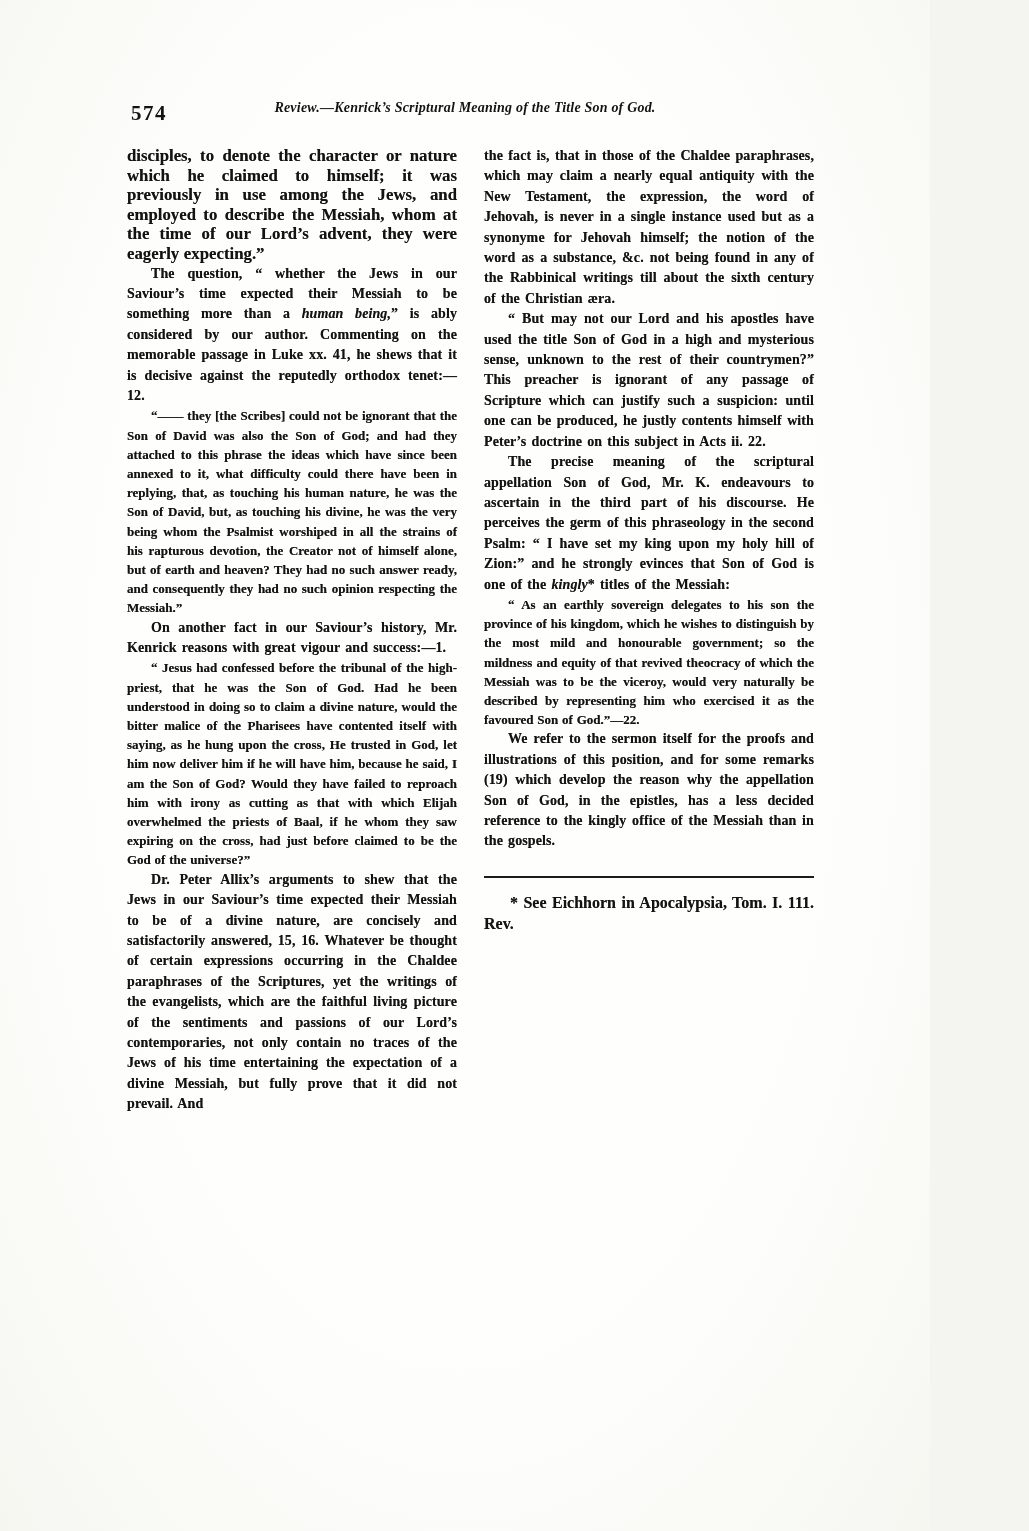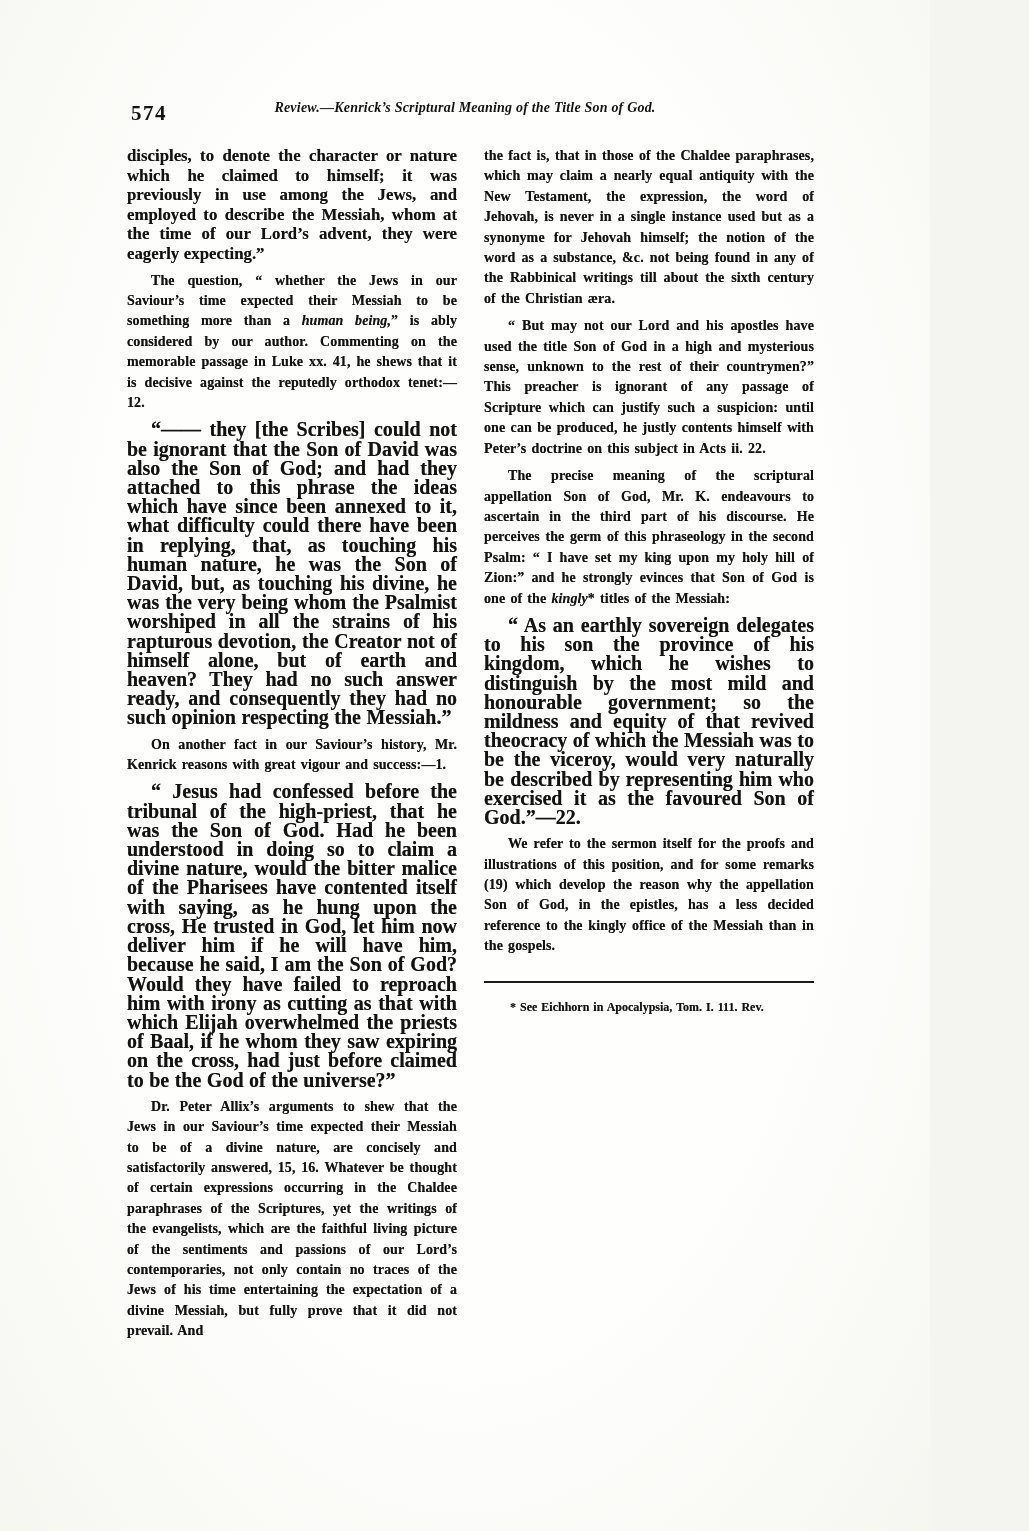--- a/index.html
+++ b/index.html
@@ -24,31 +24,31 @@
   }
   .columns{
     position:absolute;top:146px;left:127px;right:116px;
     display:flex;gap:27px;
   }
   .col{flex:1;min-width:0;}
   p{
     margin:0;text-align:justify;font-weight:bold;
     text-shadow:0 0 0.5px rgba(25,25,25,0.6);
   }
-  p + p{margin-top:7px;}
+  p + p{}
   .body{font-size:14px;line-height:20.4px;letter-spacing:0.1px;word-spacing:1.5px;}
   .body-small{font-size:16.8px;line-height:19.6px;word-spacing:0.5px;}
-  .bq{font-size:20px;line-height:19.2px;word-spacing:0.5px;}
+  .bq{font-size:13px;line-height:19.2px;word-spacing:0.5px;}
   .indent{text-indent:24px;}
   .em{font-style:italic;}
   .footnote-rule{
     border:none;border-top:2.5px solid #1b1b1b;
     margin:24px 0 14px 0;height:0;
   }
-  .footnote{font-size:12px;line-height:21px;text-indent:26px;word-spacing:1px;}
+  .footnote{font-size:16px;line-height:21px;text-indent:26px;word-spacing:1px;}
 </style>
 </head>
 <body>
 
 <div class="page">
 
   <div class="header">
     <span class="page-number">574</span>
     <span class="running-title">Review.—Kenrick’s Scriptural Meaning of the Title Son of God.</span>
   </div>

